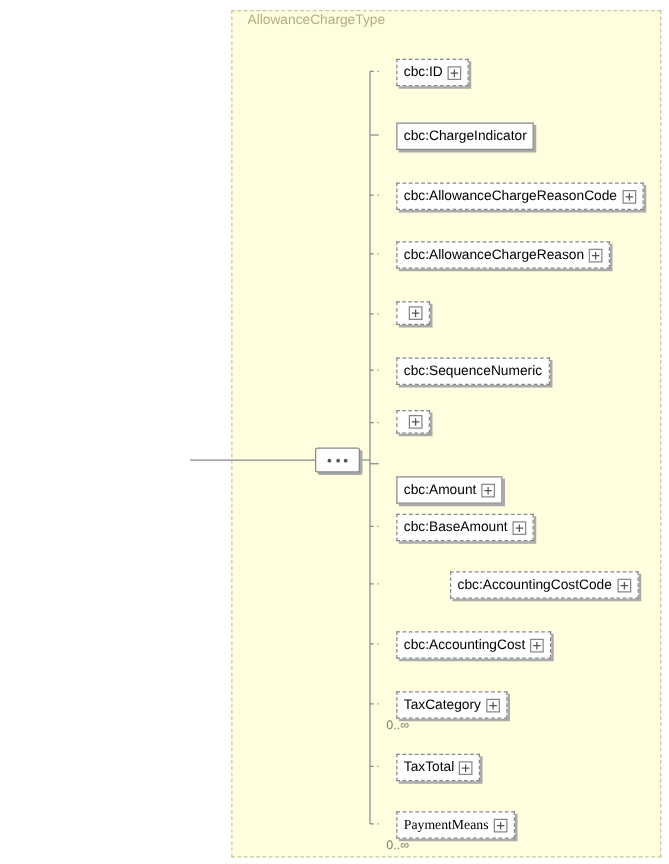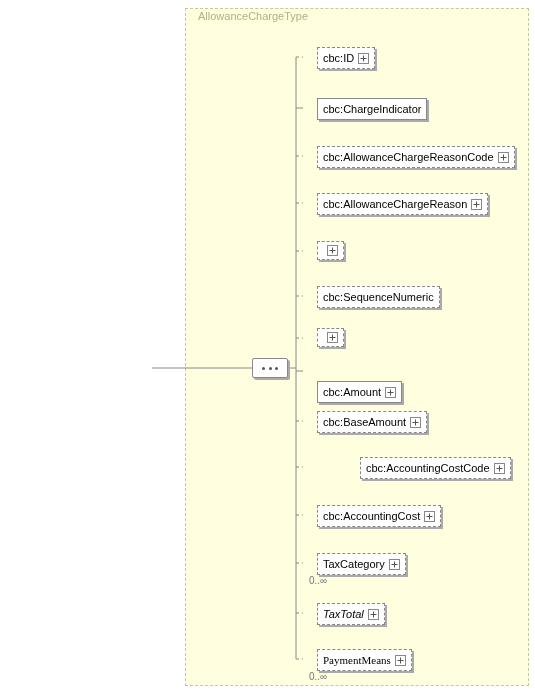--- a/index.html
+++ b/index.html
@@ -175,21 +175,21 @@
           <span>TaxCategory</span>
           <span class="expand-icon">
             <svg width="9" height="9" viewBox="0 0 9 9">
               <line x1="4.5" y1="1.5" x2="4.5" y2="7.5" stroke="#555" stroke-width="1"></line>
               <line x1="1.5" y1="4.5" x2="7.5" y2="4.5" stroke="#555" stroke-width="1"></line>
             </svg>
           </span>
         </div>
       </div>
       <div class="occ" style="left: 309px; top: 575px;">0..∞</div>
-      <div class="child" style="top: 603px; font-style: italic;">
+      <div class="child" style="top: 603px;">
         <div class="node-box shadow optional">
           <span>TaxTotal</span>
           <span class="expand-icon">
             <svg width="9" height="9" viewBox="0 0 9 9">
               <line x1="4.5" y1="1.5" x2="4.5" y2="7.5" stroke="#555" stroke-width="1"></line>
               <line x1="1.5" y1="4.5" x2="7.5" y2="4.5" stroke="#555" stroke-width="1"></line>
             </svg>
           </span>
         </div>
       </div>

